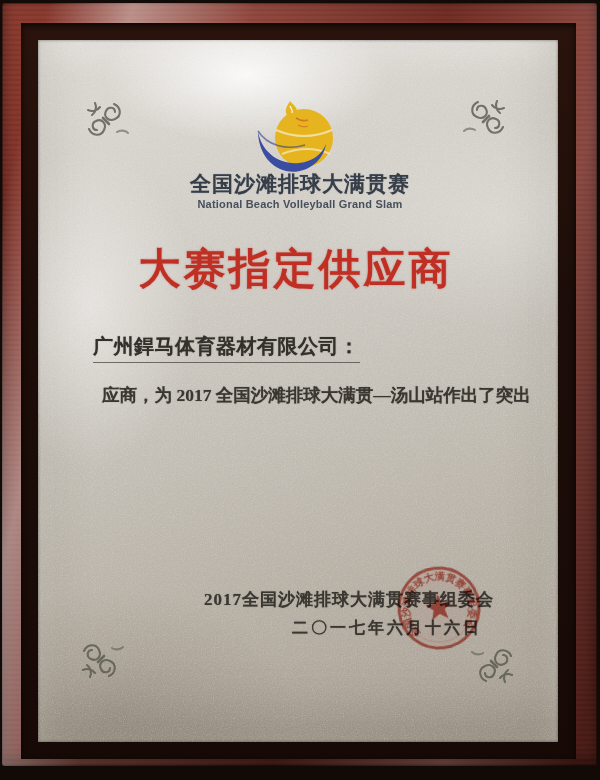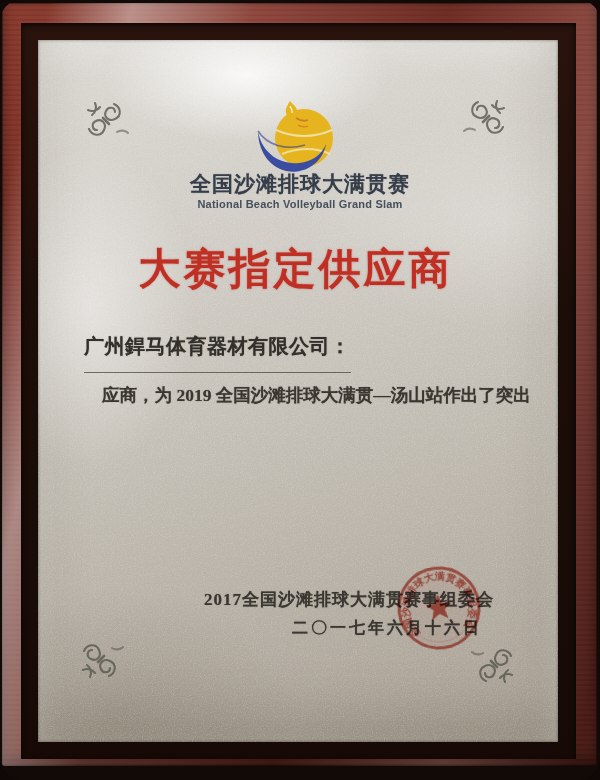--- a/index.html
+++ b/index.html
@@ -1,17 +1,17 @@
 <!DOCTYPE html>
 <html><head>
 <meta charset="utf-8">
 <style>
   html,body{margin:0;padding:0;background:#0f0806;}
   .photo{position:relative;width:600px;height:780px;overflow:hidden;
-    background:#120a07;font-family:"Liberation Serif",serif;border-radius:21px;}
+    background:#120a07;font-family:"Liberation Serif",serif;}
   
   .frame{position:absolute;left:2px;top:3px;right:3px;bottom:14px;
     background:linear-gradient(160deg,#8a3a2e 0%,#7c2f26 30%,#6e2a21 55%,#5d221b 100%);
     border-radius:3px;
     box-shadow:inset 0 0 0 1px rgba(0,0,0,.4), inset 0 -6px 14px rgba(0,0,0,.5);}
   .frame-sheen{position:absolute;inset:0;border-radius:3px;pointer-events:none;
     background:
       linear-gradient(103deg,rgba(255,255,255,0) 6%,rgba(255,255,255,.55) 17%,rgba(255,255,255,.10) 33%,rgba(0,0,0,.18) 58%,rgba(255,255,255,.16) 80%,rgba(0,0,0,.25) 97%);
     opacity:.8;}
   .frame-streaks{position:absolute;inset:0;border-radius:3px;pointer-events:none;
@@ -44,23 +44,23 @@
     font-family:"Liberation Sans",sans-serif;font-weight:bold;font-size:21px;
     color:#353e49;letter-spacing:1px;text-shadow:0 0 1px rgba(53,62,73,.5);}
   .logo-sub{position:absolute;left:0;width:600px;top:198px;text-align:center;
     font-family:"Liberation Sans",sans-serif;font-weight:bold;font-size:11px;
     color:#46505c;letter-spacing:.2px;}
   
   .headline{position:absolute;left:0;width:592px;top:241px;text-align:center;
     font-family:"Liberation Sans",sans-serif;font-weight:900;font-size:42px;
     color:#bf2f24;letter-spacing:3px;text-shadow:0 0 2px rgba(191,47,36,.55);}
   
-  .recipient{position:absolute;left:84px;top:333px;
+  .recipient{position:absolute;left:93px;top:333px;
     font-size:20px;font-weight:bold;color:#33302b;letter-spacing:.5px;
-    border-bottom:1.5px solid rgba(75,70,62,.75);padding-bottom:12px;
+    border-bottom:1.5px solid rgba(75,70,62,.75);padding-bottom:2px;
     text-shadow:0 0 1px rgba(45,42,38,.6);white-space:nowrap;}
   .body{position:absolute;left:102px;top:376px;width:420px;
     font-size:17.5px;font-weight:bold;color:#3a3731;line-height:39px;
     text-shadow:0 0 1px rgba(50,46,40,.55);}
   .body .line{white-space:nowrap;}
   .body .indent{text-indent:34px;}
   
   .sig-block{position:absolute;left:198px;top:588px;width:296px;text-align:right;}
   .sig-line{font-size:17px;font-weight:bold;color:#3a3731;letter-spacing:1px;
     white-space:nowrap;text-shadow:0 0 1px rgba(50,46,40,.55);}
@@ -152,21 +152,21 @@
   </svg>
 
   <div class="logo-title">全国沙滩排球大满贯赛</div>
   <div class="logo-sub">National Beach Volleyball Grand Slam</div>
 
   <div class="headline">大赛指定供应商</div>
 
   <div class="recipient">广州銲马体育器材有限公司：</div>
 
   <div class="body">
-    <div class="line">应商，为 2019 全国沙滩排球大满贯—汤山站作出了突出</div>
+    <div class="line">应商，为 2017 全国沙滩排球大满贯—汤山站作出了突出</div>
   </div>
 
   <div class="sig-block">
     <div class="sig-line">2017全国沙滩排球大满贯赛事组委会</div>
     <div class="date-line">二〇一七年六月十六日</div>
   </div>
 
   <svg class="seal" viewBox="0 0 90 90">
     <circle cx="45" cy="45" r="40" fill="rgba(196,57,43,0.07)" stroke="#c0392b" stroke-width="3" stroke-opacity=".8"></circle>
     <circle cx="45" cy="45" r="34" fill="none" stroke="#c0392b" stroke-width=".8" stroke-opacity=".25"></circle>

